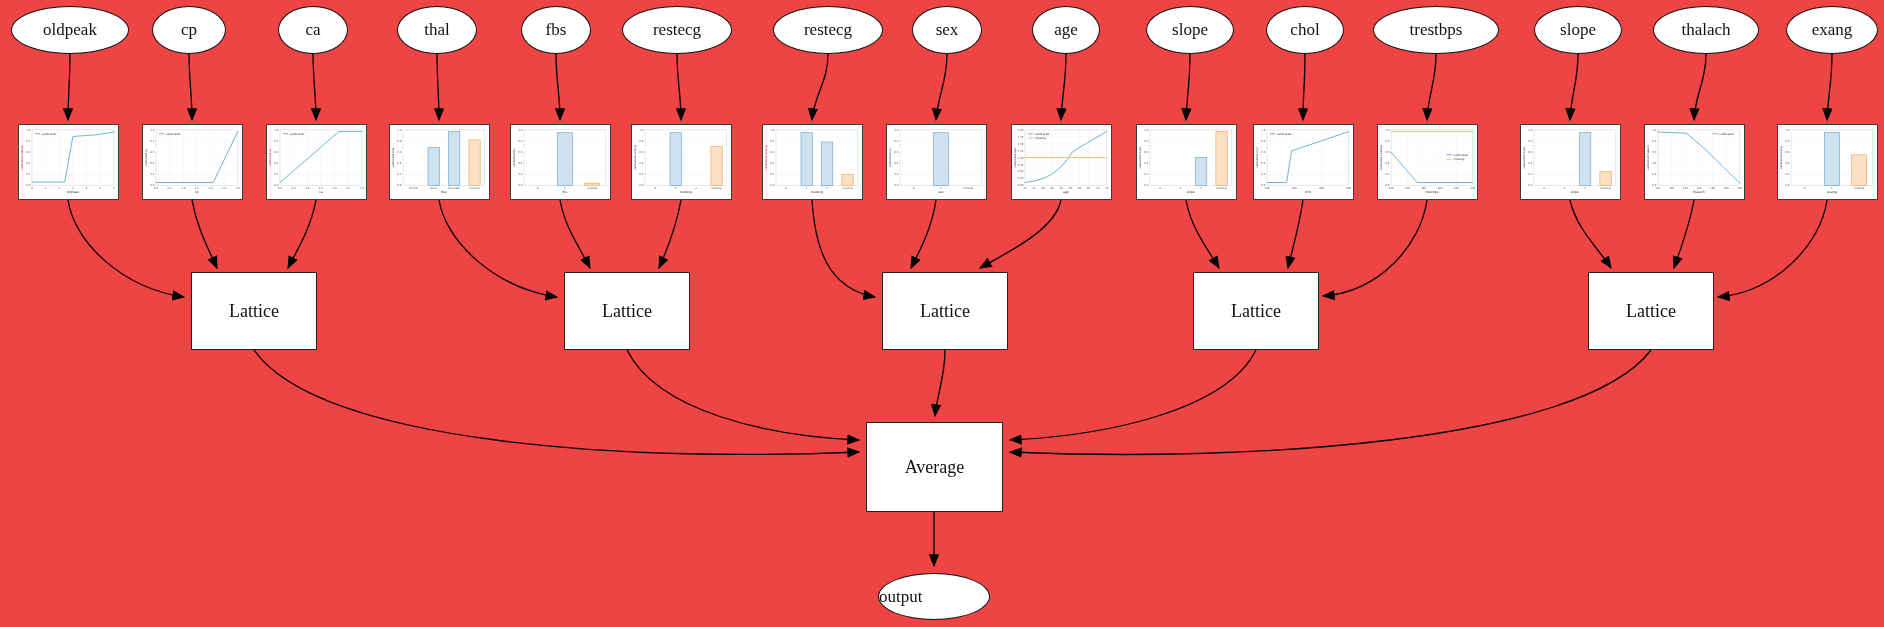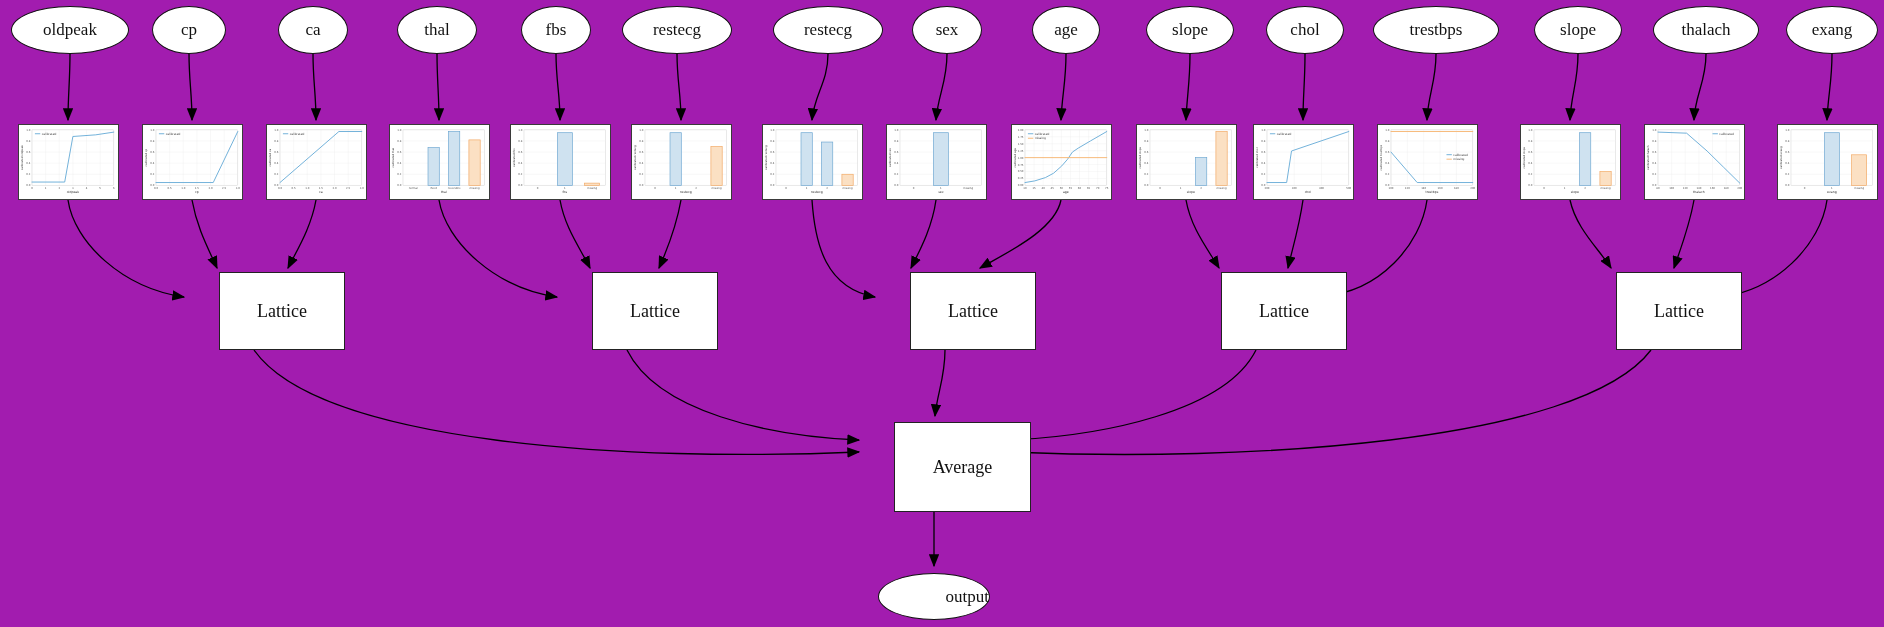--- a/index.html
+++ b/index.html
@@ -1,26 +1,26 @@
 <!DOCTYPE html>
 <html><head>
 <meta charset="utf-8">
 <style>
   html,body{margin:0;padding:0;background:#ffffff;}
-  #canvas{position:relative;width:1884px;height:627px;background:#a21caf;overflow:hidden;
+  #canvas{position:relative;width:1884px;height:627px;background:#ef4444;overflow:hidden;
           font-family:"Liberation Serif", serif;}
   #edges{position:absolute;left:0;top:0;width:1884px;height:627px;pointer-events:none;}
   .ellipse-node{position:absolute;top:6px;height:48px;display:flex;align-items:center;justify-content:center;
           border:1.6px solid #111;border-radius:50%;background:#fff;font-size:17px;color:#111;box-sizing:border-box;}
   .chart-node{position:absolute;top:124px;width:101px;height:76px;background:#fff;
           border:1.5px solid #3a3a3a;box-sizing:border-box;}
   .chart-node svg{display:block;width:100%;height:100%;}
   .box-node{position:absolute;display:flex;align-items:center;justify-content:center;
-          border:1.6px solid #222;background:#fff;font-size:18px;color:#111;box-sizing:border-box;margin-left:28px;}
-  .out-node{position:absolute;display:flex;align-items:center;justify-content:flex-end;
+          border:1.6px solid #222;background:#fff;font-size:18px;color:#111;box-sizing:border-box;}
+  .out-node{position:absolute;display:flex;align-items:center;justify-content:flex-start;
           border:1.6px solid #111;border-radius:50%;background:#fff;font-size:17px;color:#111;box-sizing:border-box;}
 </style>
 </head>
 <body>
 
 <div id="canvas">
 
   <svg id="edges" viewBox="0 0 1884 627">
     <defs>
       <marker id="ah" viewBox="0 0 10 8" refX="9" refY="4" markerWidth="10" markerHeight="8" orient="auto">

